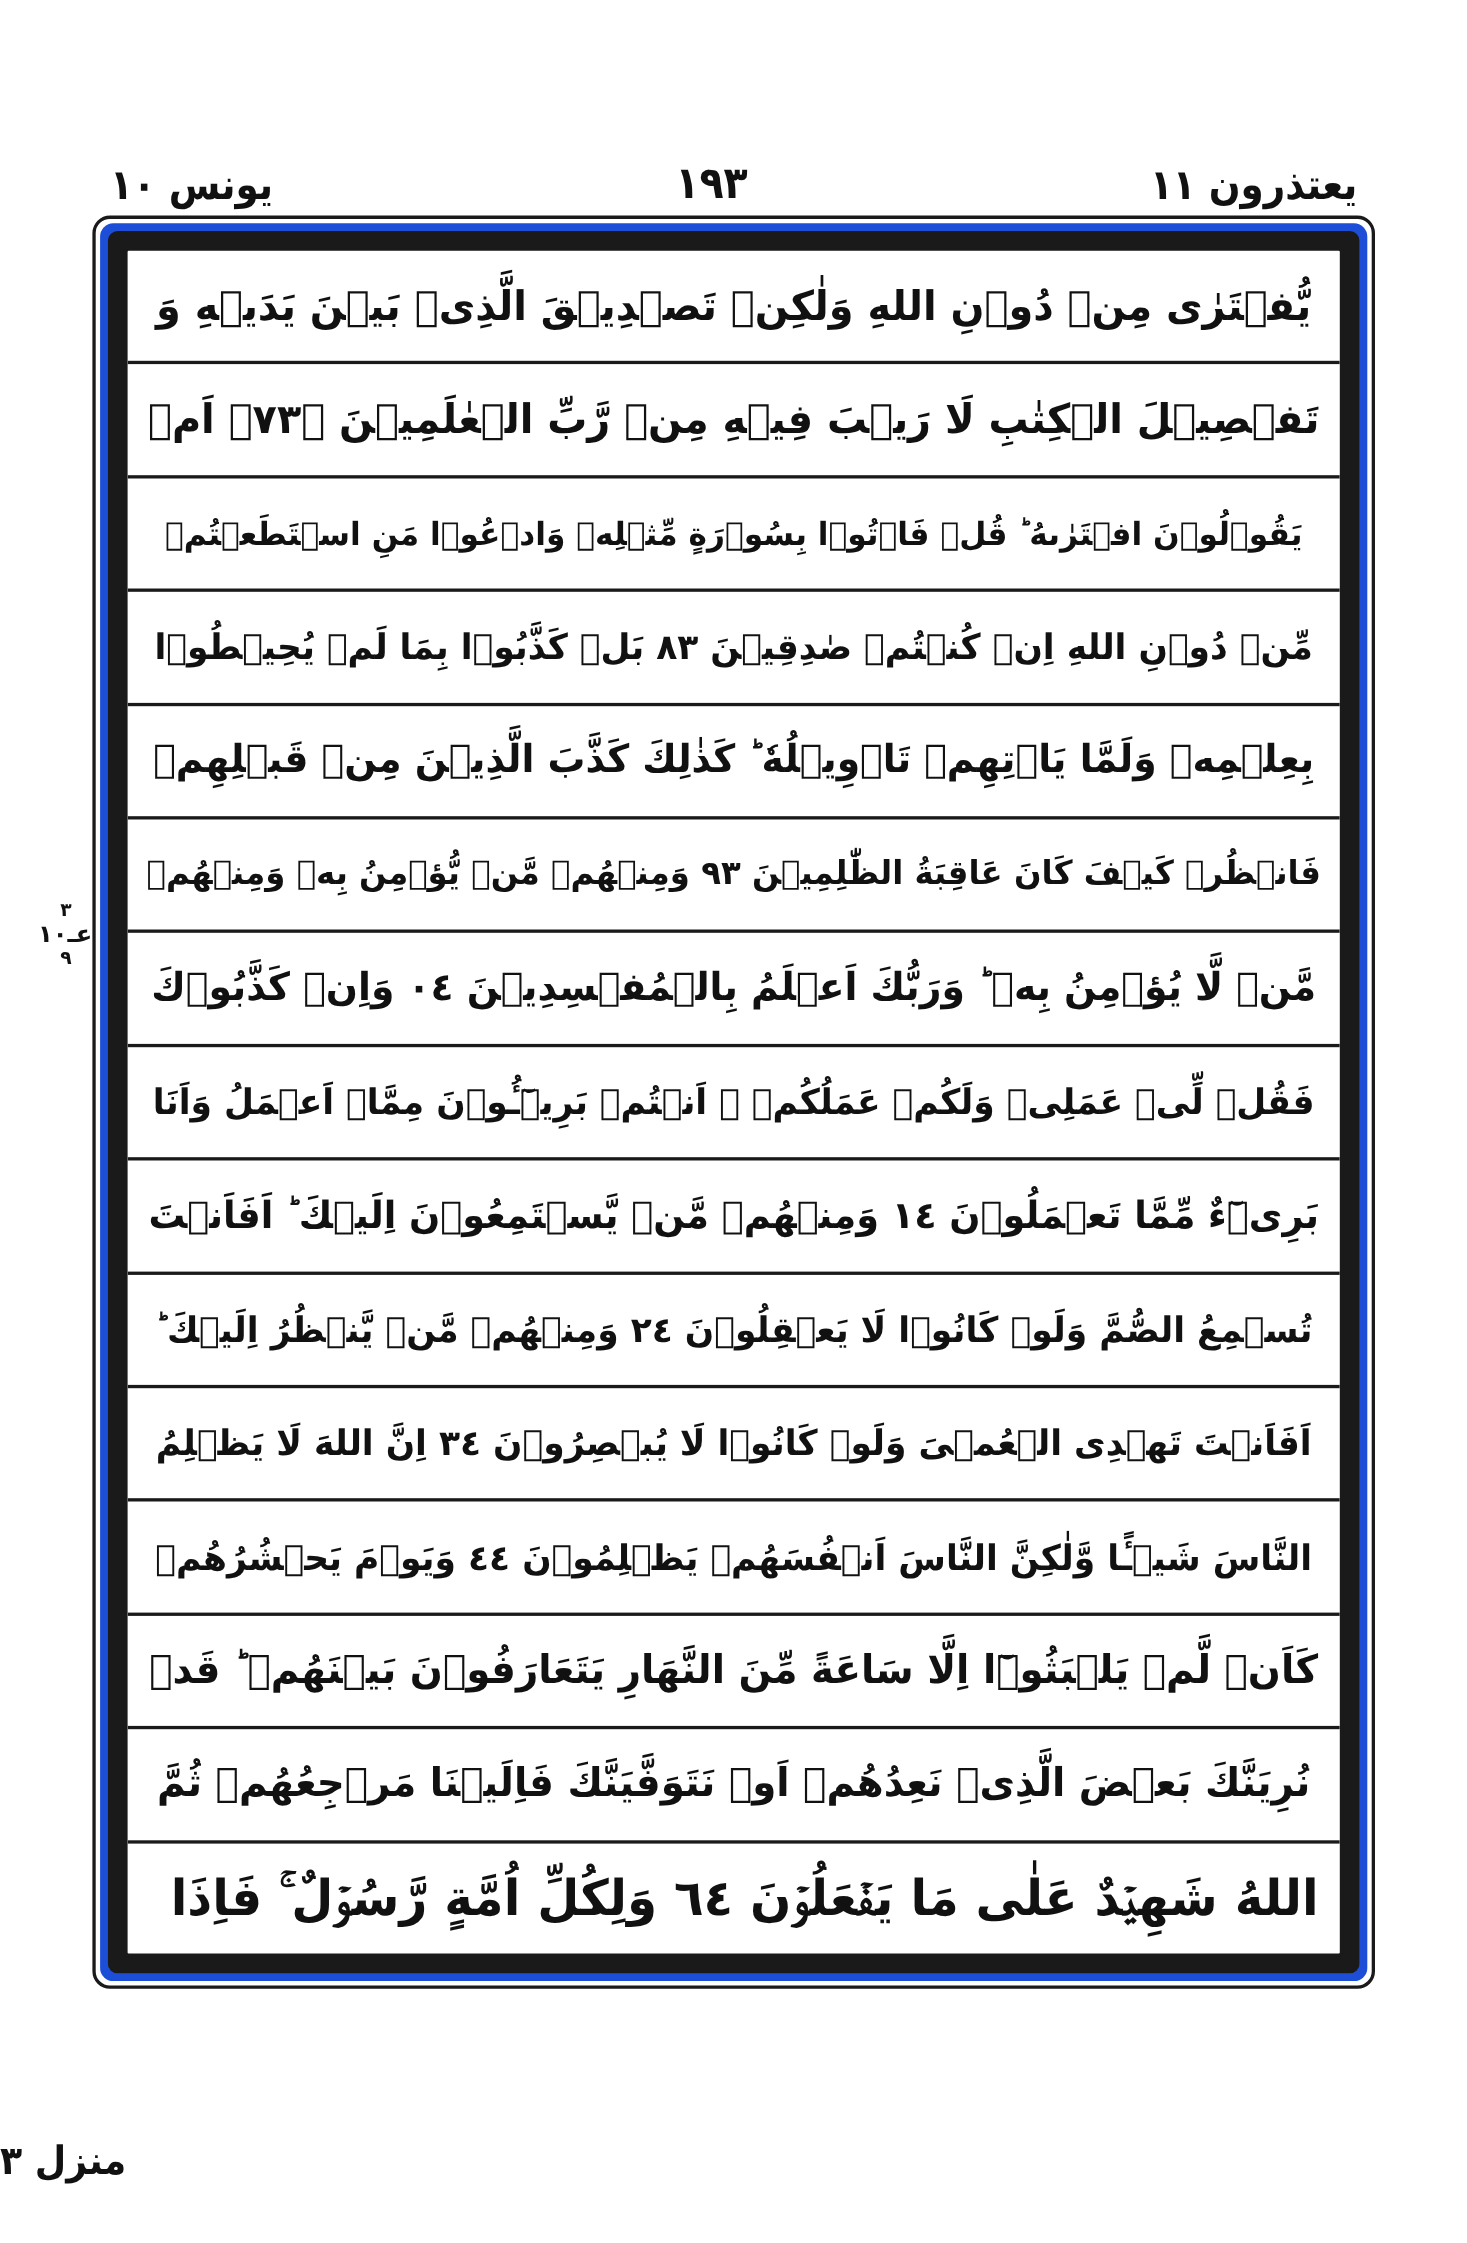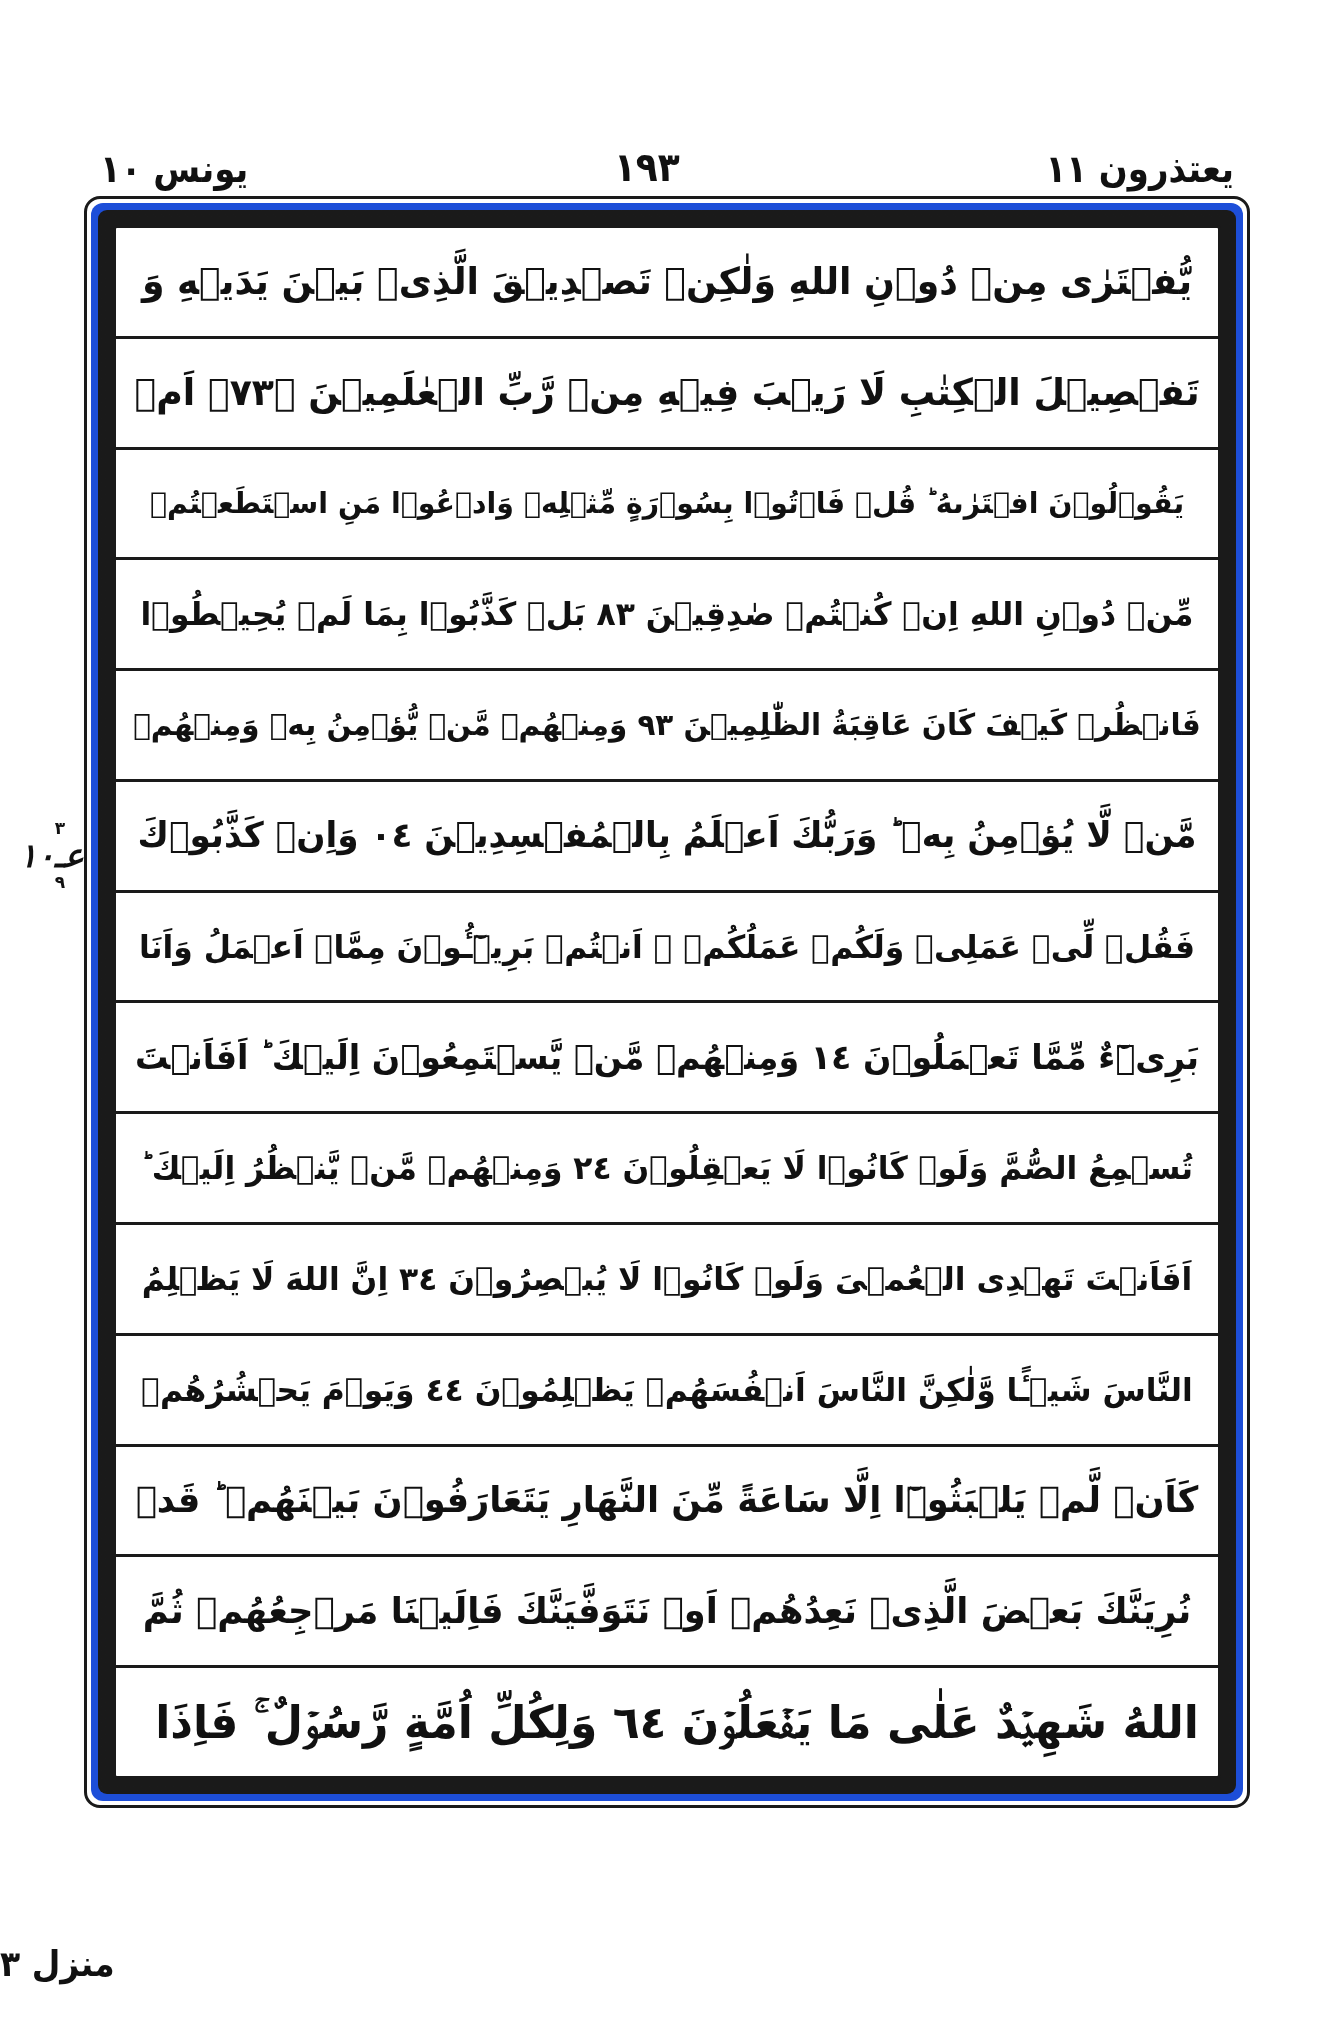--- a/index.html
+++ b/index.html
@@ -133,25 +133,24 @@
     width: 48px;
     text-align: center;
     direction: rtl;
     line-height: 1;
   }
   .ruku-top, .ruku-bottom {
     font-size: 17px;
     font-weight: 700;
   }
   .ruku-mid {
-    font-size: 33px;
+    font-size: 22px;
     font-weight: 700;
     letter-spacing: -1px;
     margin: 2px 0;
-    font-style: italic;
   }
 
   
   .page-footer {
     position: absolute;
     left: 0;
     right: 0;
     top: 1944px;
     text-align: left;
     direction: rtl;
@@ -190,20 +189,23 @@
             <div class="q-line">
               <div class="q-text" style="font-size: 37px;">تَفۡصِيۡلَ الۡكِتٰبِ لَا رَيۡبَ فِيۡهِ مِنۡ رَّبِّ الۡعٰلَمِيۡنَ ۩٣٧ۗ اَمۡ</div>
             </div>
             <div class="q-line">
               <div class="q-text" style="font-size: 29px;">يَقُوۡلُوۡنَ افۡتَرٰىهُ ؕ قُلۡ فَاۡتُوۡا بِسُوۡرَةٍ مِّثۡلِهٖ وَادۡعُوۡا مَنِ اسۡتَطَعۡتُمۡ</div>
             </div>
             <div class="q-line">
               <div class="q-text" style="font-size: 32px;">مِّنۡ دُوۡنِ اللهِ اِنۡ كُنۡتُمۡ صٰدِقِيۡنَ ٣٨ بَلۡ كَذَّبُوۡا بِمَا لَمۡ يُحِيۡطُوۡا</div>
             </div>
             <div class="q-line">
+              <div class="q-text" style="font-size: 35px;">بِعِلۡمِهٖ وَلَمَّا يَاۡتِهِمۡ تَاۡوِيۡلُهٗ ؕ كَذٰلِكَ كَذَّبَ الَّذِيۡنَ مِنۡ قَبۡلِهِمۡ</div>
+            </div>
+            <div class="q-line">
               <div class="q-text" style="font-size: 30px;">فَانۡظُرۡ كَيۡفَ كَانَ عَاقِبَةُ الظّٰلِمِيۡنَ ٣٩ وَمِنۡهُمۡ مَّنۡ يُّؤۡمِنُ بِهٖ وَمِنۡهُمۡ</div>
             </div>
             <div class="q-line">
               <div class="q-text" style="font-size: 35px;">مَّنۡ لَّا يُؤۡمِنُ بِهٖ ؕ وَرَبُّكَ اَعۡلَمُ بِالۡمُفۡسِدِيۡنَ ٤٠ وَاِنۡ كَذَّبُوۡكَ</div>
             </div>
             <div class="q-line">
               <div class="q-text" style="font-size: 32px;">فَقُلۡ لِّىۡ عَمَلِىۡ وَلَكُمۡ عَمَلُكُمۡ ۚ اَنۡتُمۡ بَرِيۡٓـُٔوۡنَ مِمَّاۤ اَعۡمَلُ وَاَنَا</div>
             </div>
             <div class="q-line">
               <div class="q-text" style="font-size: 34px;">بَرِىۡٓءٌ مِّمَّا تَعۡمَلُوۡنَ ٤١ وَمِنۡهُمۡ مَّنۡ يَّسۡتَمِعُوۡنَ اِلَيۡكَ ؕ اَفَاَنۡتَ</div>

